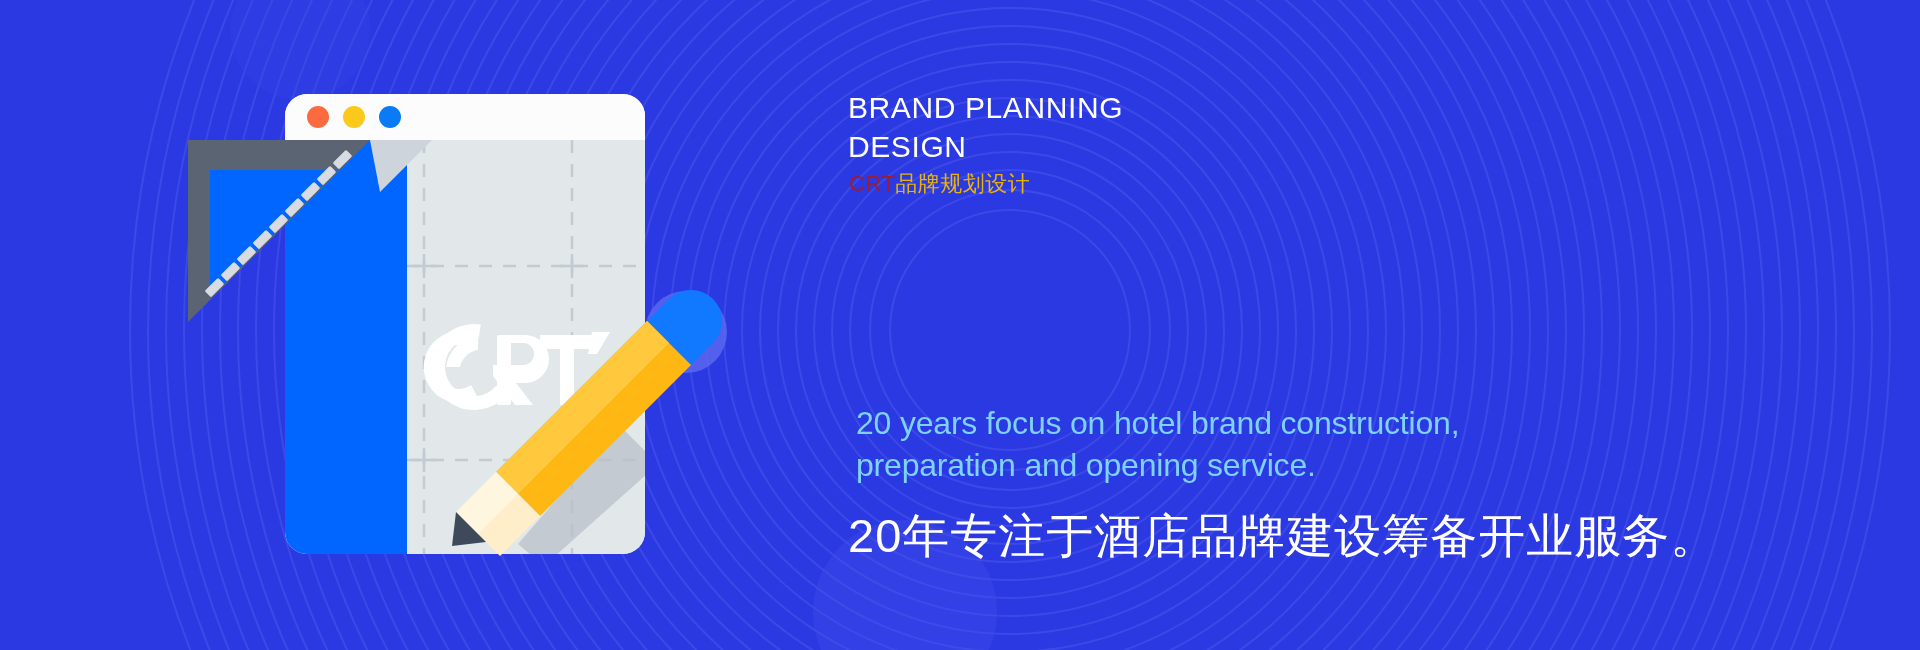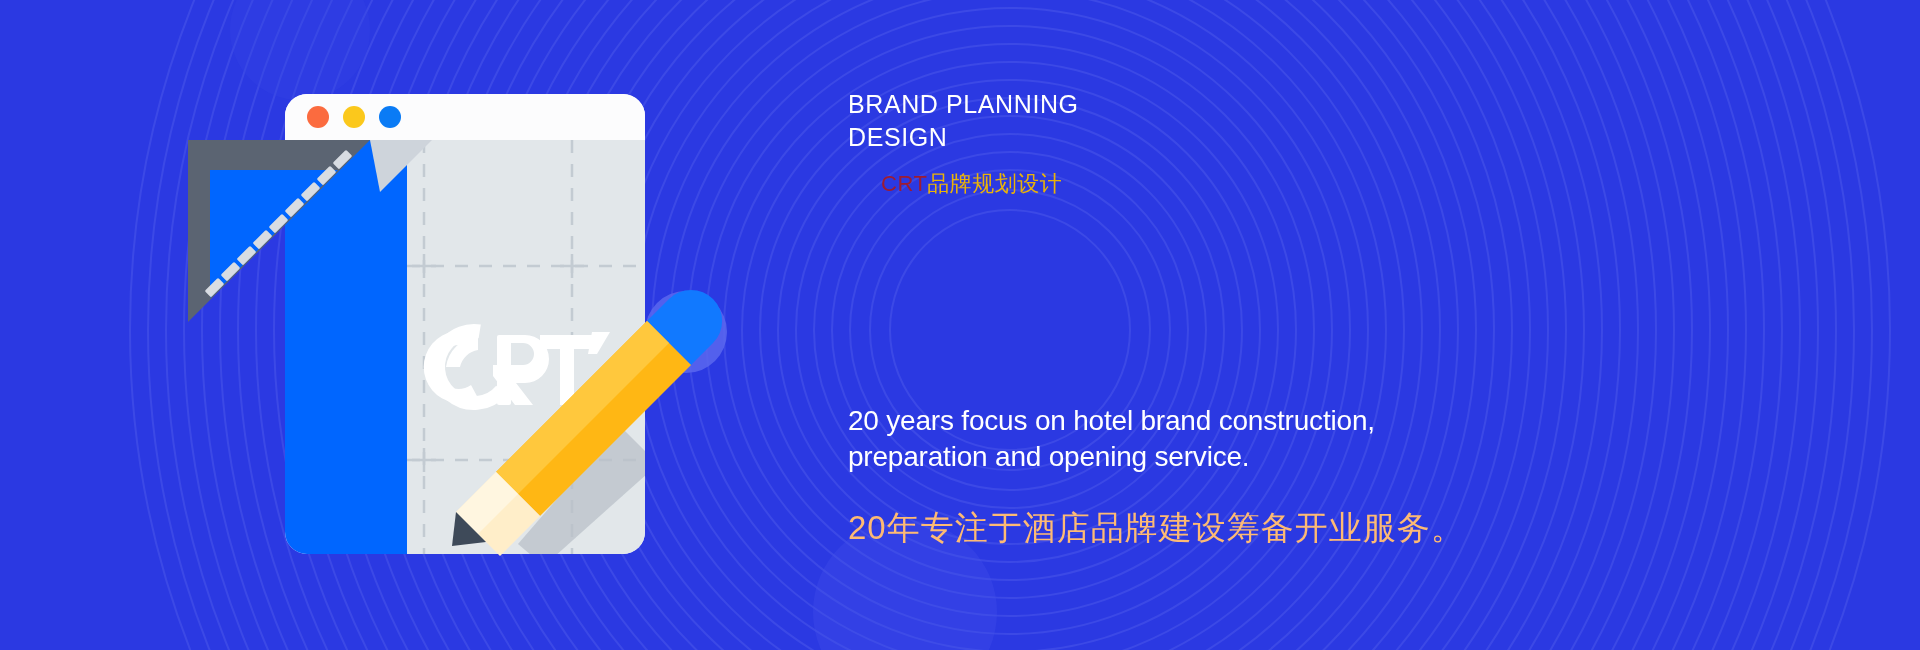--- a/index.html
+++ b/index.html
@@ -36,56 +36,56 @@
     position:absolute;
     left:848px; top:0;
     width:1000px; height:650px;
   }
 
   .brand-heading {
     position:absolute;
     left:0; top:88px;
     width:520px;
     color:#ffffff;
-    font-size:25px;
+    font-size:30px;
     font-weight:400;
     line-height:1.30;
     letter-spacing:0.6px;
     white-space:pre-line;
   }
 
   .brand-sub {
     position:absolute;
     left:1px; top:170px;
     font-size:22px;
     font-weight:400;
     line-height:1.25;
     letter-spacing:0.5px;
     white-space:nowrap;
   }
-  .brand-sub .code  { color:#9d1c33;margin-left:32px; }
+  .brand-sub .code  { color:#9d1c33; }
   .brand-sub .cn    { color:#eab308; }
 
   .tagline-en {
     position:absolute;
-    left:0; top:403px;
+    left:8px; top:403px;
     width:830px;
-    color:#ffffff;
-    font-size:28px;
+    color:#7dd3fc;
+    font-size:32px;
     font-weight:400;
     line-height:1.30;
     letter-spacing:-0.2px;
     white-space:pre-line;
   }
 
   .tagline-cn {
     position:absolute;
     left:0; top:507px;
-    color:#fdba74;
-    font-size:33px;
+    color:#ffffff;
+    font-size:47px;
     font-weight:400;
     line-height:1.25;
     letter-spacing:1px;
     white-space:nowrap;
   }
 </style>
 </head>
 <body>
 
 <div id="banner">

